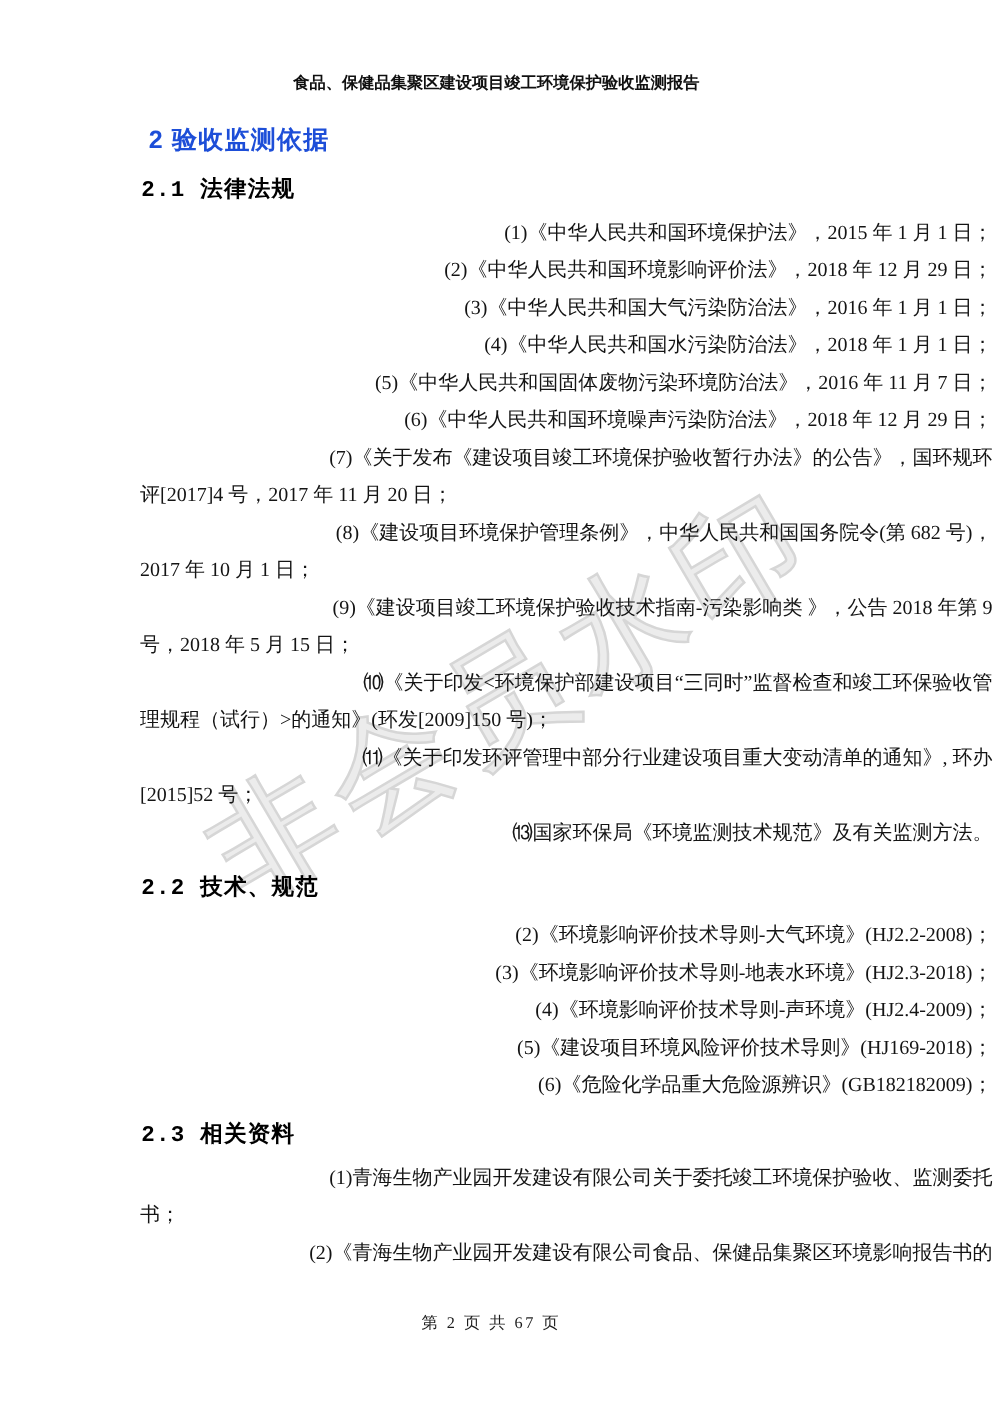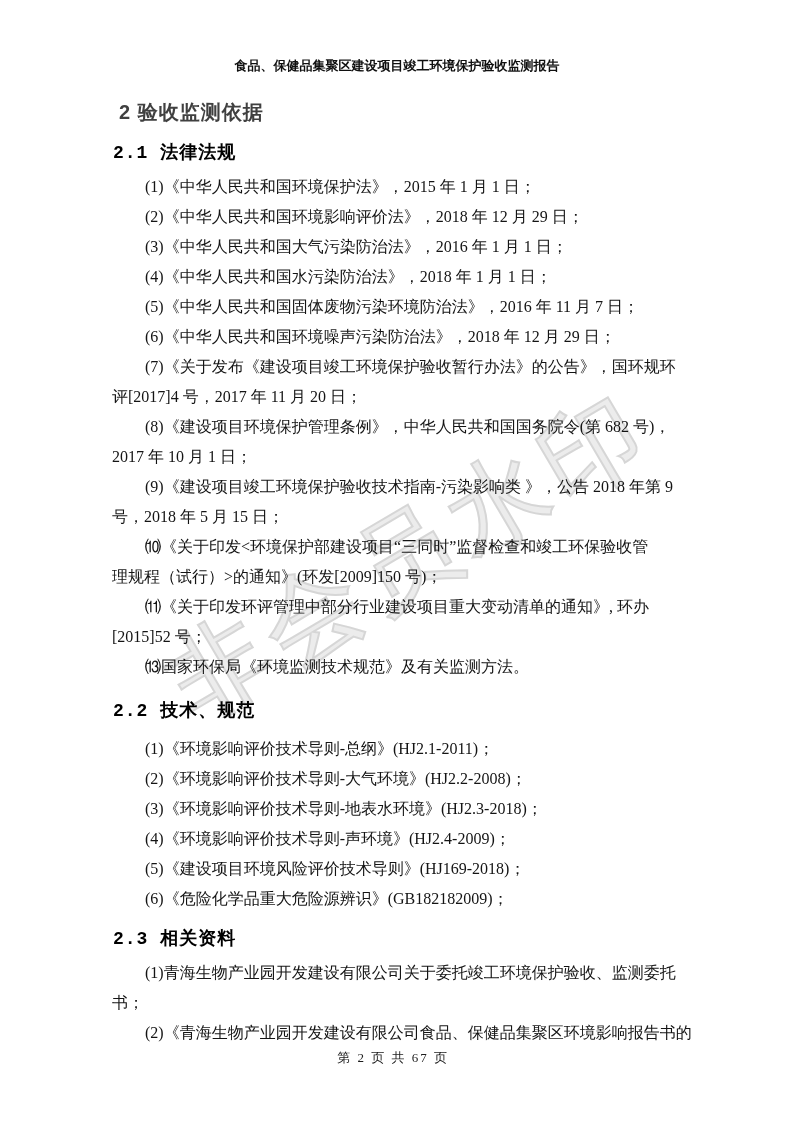--- a/index.html
+++ b/index.html
@@ -37,21 +37,21 @@
     font-size:13px;line-height:16px;
     color:#101010;
   }
   .h1{
     position:relative;z-index:1;
     margin:26px 0 0 119px;
     font-family:"Liberation Sans","DejaVu Sans",sans-serif;
     font-weight:bold;
     font-size:20px;line-height:24px;
     letter-spacing:1px;
-    color:#404040;
+    color:#1d4ed8;
   }
   .h2{
     position:relative;z-index:1;
     margin:18px 0 0 113px;
     font-family:Liberation Mono, monospace;
     font-weight:bold;
     font-size:18px;line-height:22px;
     letter-spacing:1px;
     color:#000000;
   }
@@ -59,21 +59,21 @@
   .list{
     position:relative;z-index:1;
     margin:8px 0 0 112px;
     font-size:16px;
     line-height:30px;
     white-space:nowrap;
     color:#141414;
   }
   .list.gap{margin-top:12px;}
   .ln{white-space:nowrap;}
-  .ln.first{text-indent:33px;}
+  .ln.first{text-indent:33px;text-align:right;}
   .doc-footer{
     position:absolute;z-index:1;
     left:0;top:1050px;width:786px;
     text-align:center;
     font-size:13px;line-height:16px;
     color:#1c1c1c;
     letter-spacing:2px;
   }
 </style>
 </head>
@@ -103,21 +103,20 @@
     <div class="ln">号，2018 年 5 月 15 日；</div>
     <div class="ln first">⑽《关于印发&lt;环境保护部建设项目“三同时”监督检查和竣工环保验收管</div>
     <div class="ln">理规程（试行）&gt;的通知》(环发[2009]150 号)；</div>
     <div class="ln first">⑾《关于印发环评管理中部分行业建设项目重大变动清单的通知》, 环办</div>
     <div class="ln">[2015]52 号；</div>
     <div class="ln first">⒀国家环保局《环境监测技术规范》及有关监测方法。</div>
   </div>
 
   <div class="h2">2.2 技术、规范</div>
   <div class="list gap">
-    <div class="ln first">(1)《环境影响评价技术导则-总纲》(HJ2.1-2011)；</div>
     <div class="ln first">(2)《环境影响评价技术导则-大气环境》(HJ2.2-2008)；</div>
     <div class="ln first">(3)《环境影响评价技术导则-地表水环境》(HJ2.3-2018)；</div>
     <div class="ln first">(4)《环境影响评价技术导则-声环境》(HJ2.4-2009)；</div>
     <div class="ln first">(5)《建设项目环境风险评价技术导则》(HJ169-2018)；</div>
     <div class="ln first">(6)《危险化学品重大危险源辨识》(GB182182009)；</div>
   </div>
 
   <div class="h2 tight">2.3 相关资料</div>
   <div class="list">
     <div class="ln first">(1)青海生物产业园开发建设有限公司关于委托竣工环境保护验收、监测委托</div>

